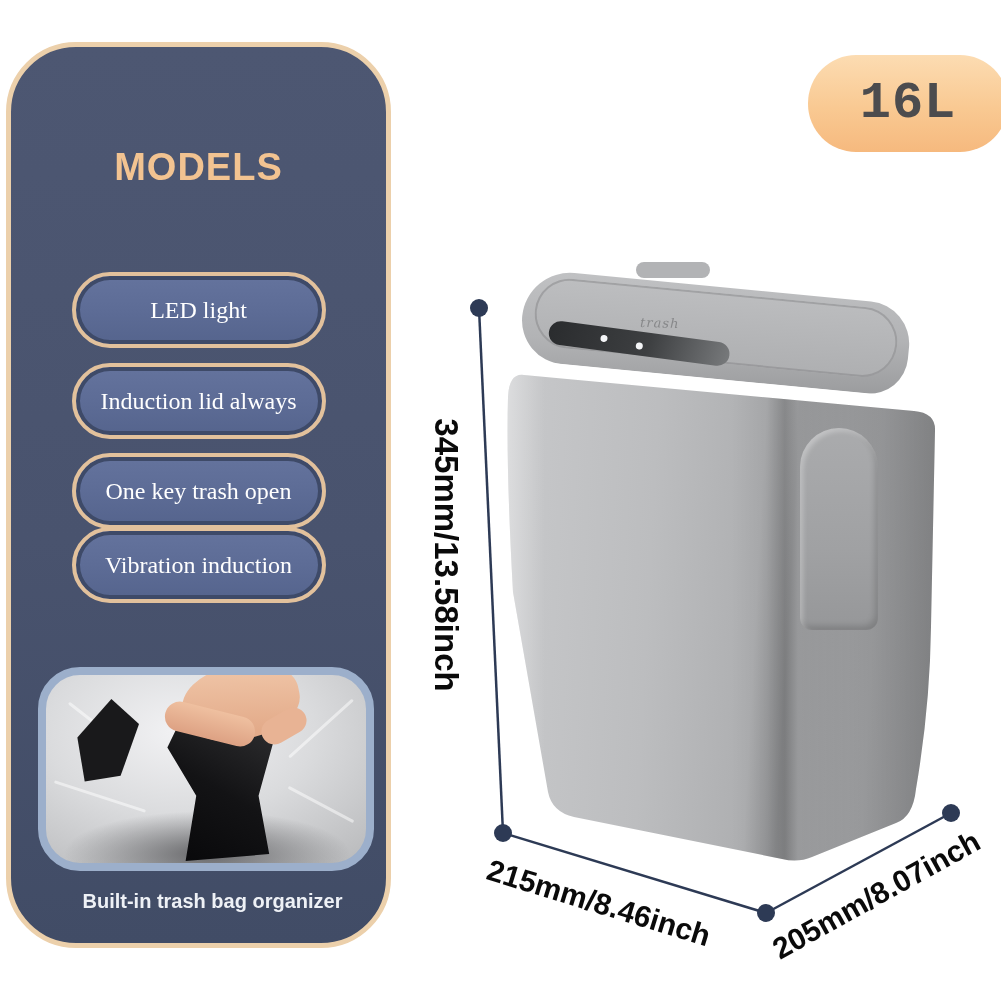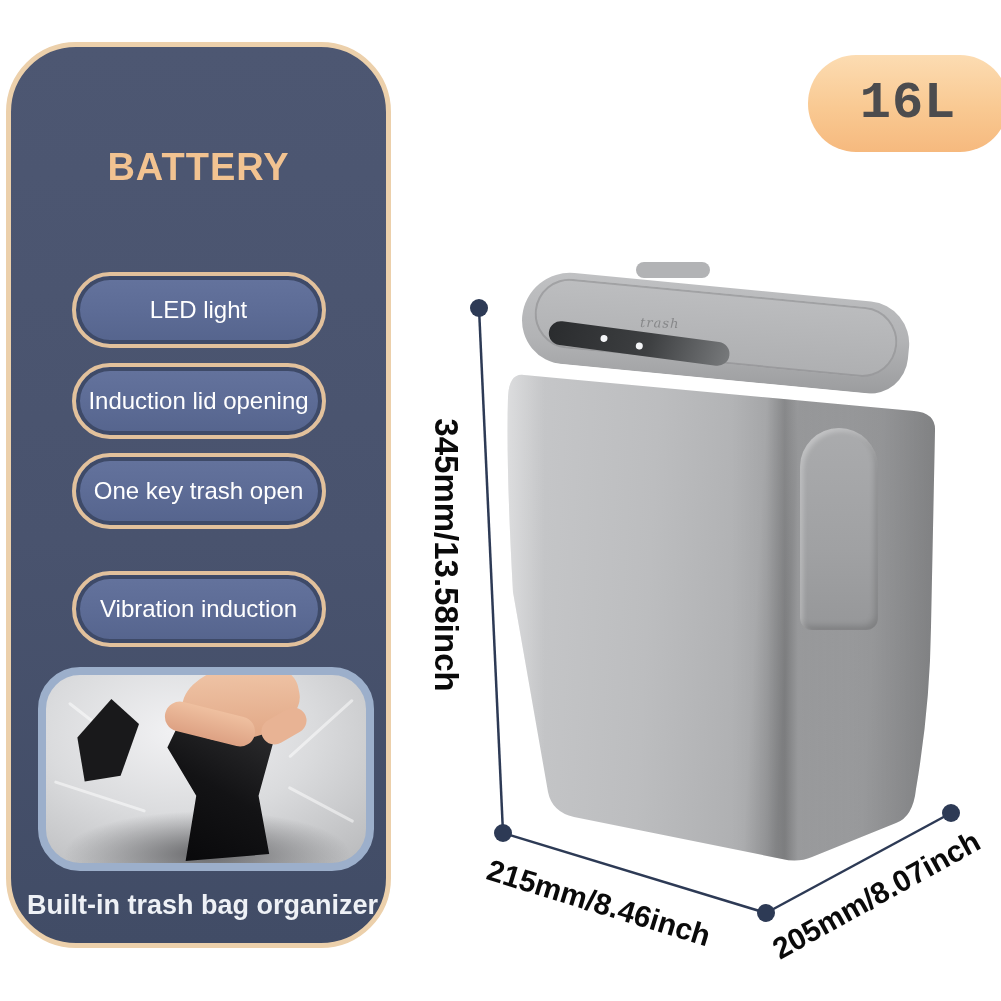--- a/index.html
+++ b/index.html
@@ -16,23 +16,23 @@
   .panel-title{
     position:absolute;top:88px;left:0;width:100%;text-align:center;
     color:#f2c391;font-size:38px;font-weight:700;letter-spacing:1px;line-height:65px;
   }
   .pill{
     position:absolute;left:50%;transform:translateX(-50%);width:254px;height:76px;
     box-sizing:border-box;border:4px solid #e2c19c;border-radius:40px;
     background:linear-gradient(180deg,#64739d 0%,#5d6c96 50%,#55648d 100%);
     box-shadow:inset 0 0 0 4px #3e4a68;
     display:flex;align-items:center;justify-content:center;
-    color:#ffffff;font-size:24px;white-space:nowrap;
-  }
-  .pill1{top:225px}.pill2{top:316px}.pill3{top:406px}.pill4{top:524px}
+    color:#ffffff;font-size:24px;white-space:nowrap;font-family:Liberation Serif, serif;
+  }
+  .pill1{top:225px}.pill2{top:316px}.pill3{top:406px}.pill4{top:480px}
   
   .photo{
     position:absolute;left:27px;top:620px;width:336px;height:204px;box-sizing:border-box;
     border:8px solid #9cafcb;border-radius:42px;overflow:hidden;
     background:radial-gradient(120% 130% at 42% 30%, #f2f2f4 0%, #dadbdd 35%, #b8b9bb 72%, #9b9c9e 100%);
   }
   .photo .floor-shadow{
     position:absolute;left:18px;bottom:-34px;width:286px;height:86px;border-radius:50%;
     background:radial-gradient(closest-side, rgba(35,35,38,.6), rgba(35,35,38,0));
   }
@@ -59,22 +59,22 @@
   }
   .finger{
     position:absolute;left:0px;top:44px;width:92px;height:30px;border-radius:16px;
     transform:rotate(14deg);background:linear-gradient(180deg,#efc0a0,#dda183);
   }
   .thumb{
     position:absolute;left:96px;top:48px;width:48px;height:26px;border-radius:14px;
     transform:rotate(-30deg);background:#e8b394;
   }
   .panel-caption{
-    position:absolute;top:843px;left:4px;width:100%;text-align:center;
-    color:#eef1f6;font-size:27px;font-weight:700;white-space:nowrap;
+    position:absolute;top:843px;left:14px;width:100%;text-align:center;
+    color:#eef1f6;font-size:20px;font-weight:700;white-space:nowrap;
   }
   
   .badge{
     position:absolute;left:808px;top:55px;width:200px;height:97px;border-radius:48px;
     background:linear-gradient(180deg,#fcdcb2 0%,#f9c992 55%,#f6b97e 100%);
     display:flex;align-items:center;justify-content:center;
     color:#4c4c4e;font-size:52px;font-weight:700;letter-spacing:1px;font-family:Liberation Mono, monospace;
   }
   
   .can{position:absolute;left:0;top:0;width:1001px;height:1001px;pointer-events:none;}
@@ -166,28 +166,28 @@
 </svg>
 
 <div class="dim-label dim-height">345mm/13.58inch</div>
 <div class="dim-label dim-width">215mm/8.46inch</div>
 <div class="dim-label dim-depth">205mm/8.07inch</div>
 
 <div class="badge">16L</div>
 
 <div class="panel">
   <div class="panel-title">
-    <div>BATTERY</div>
+    <div>MODELS</div>
   </div>
 
   <div class="pill pill1">
     <span>LED light</span>
   </div>
   <div class="pill pill2">
-    <span>Induction lid opening</span>
+    <span>Induction lid always</span>
   </div>
   <div class="pill pill3">
     <span>One key trash open</span>
   </div>
   <div class="pill pill4">
     <span>Vibration induction</span>
   </div>
 
   <div class="photo">
     <div class="floor-shadow"></div>

